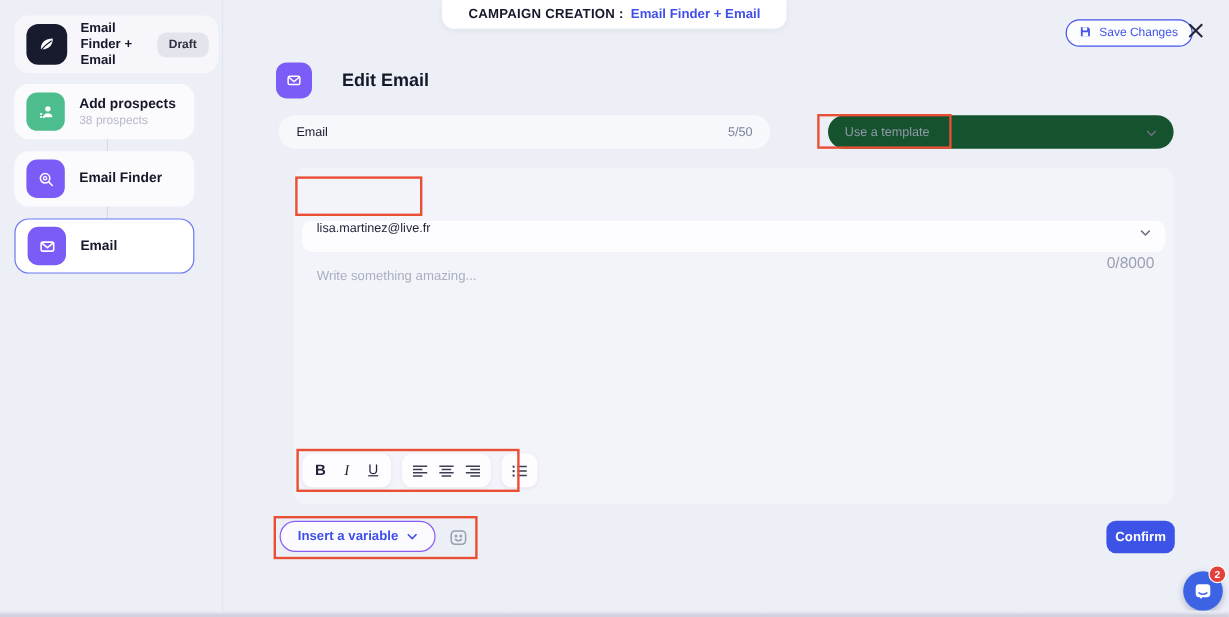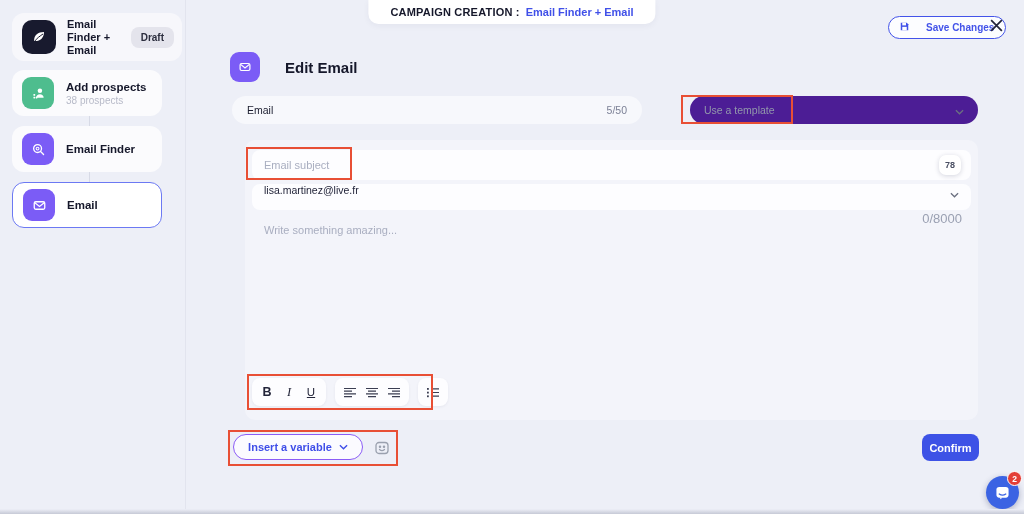--- a/index.html
+++ b/index.html
@@ -10,21 +10,21 @@
   
   .banner { position:absolute; top:0; left:50%; transform:translateX(-50%);
     height:24px; background:#ffffff; border-radius:0 0 10px 10px;
     display:flex; align-items:center; gap:6px; padding:0 22px; white-space:nowrap;
     box-shadow:0 2px 6px rgba(30,34,70,.05); }
   .banner .lbl { font-size:11px; font-weight:bold; color:#15172a; letter-spacing:.2px; }
   .banner .val { font-size:11px; font-weight:bold; color:#4050e8; cursor:pointer; }
 
   .save-btn { position:absolute; left:888px; top:16px; height:23px; padding:0 11px;
     background:#fcfdff; border:1px solid #4353e9; border-radius:12px; color:#4353e9;
-    font-size:10px; font-weight:bold; display:flex; align-items:center; gap:17px; cursor:pointer; }
+    font-size:10px; font-weight:normal; display:flex; align-items:center; gap:7px; cursor:pointer; }
   .close-btn { position:absolute; left:986px; top:15px; width:20px; height:20px;
     display:flex; align-items:center; justify-content:center; cursor:pointer; }
   .close-btn svg { stroke:#23243a; }
 
   
   .sidebar-divider { position:absolute; left:185px; top:0; width:1px; height:514px; background:#e2e4ee; }
   .campaign-card { position:absolute; left:12px; top:13px; width:170px; height:48px;
     background:#f7f7fb; border-radius:12px; display:flex; align-items:center; padding:0 8px 0 10px; }
   .campaign-card .big-icon { width:34px; height:34px; border-radius:10px; background:#181a2e;
     display:flex; align-items:center; justify-content:center; flex:none; }
@@ -50,21 +50,21 @@
     display:flex; align-items:center; justify-content:center; }
   .page-title { font-size:15px; font-weight:bold; color:#15172a; }
 
   
   .name-input { position:absolute; left:232px; top:96px; width:410px; height:28px;
     background:#f7f8fc; border-radius:14px; display:flex; align-items:center;
     padding:0 15px; cursor:text; }
   .name-input .val { font-size:10.5px; color:#1a1c2e; }
   .name-input .counter { margin-left:auto; font-size:10.5px; color:#7c8196; }
   .template-dd { position:absolute; left:690px; top:96px; width:288px; height:28px;
-    background:#4c1d95; border-radius:14px; display:flex; align-items:center;
+    background:#14532d; border-radius:14px; display:flex; align-items:center;
     padding:0 14px; cursor:pointer; }
   .template-dd .ph { font-size:10.5px; color:#9298ab; }
   .template-dd .chev { margin-left:auto; }
 
   
   .editor-card { position:absolute; left:245px; top:140px; width:733px; height:280px;
     background:#f3f4fa; border-radius:10px; }
   .subject-row { position:absolute; left:7px; top:10px; width:719px; height:30px;
     background:#fdfdff; border-radius:8px; display:flex; align-items:center;
     padding:0 10px 0 12px; cursor:text; }
@@ -214,24 +214,20 @@
   <div class="template-dd">
     <span class="ph">Use a template</span>
     <span class="chev">
       <svg width="9" height="6" viewBox="0 0 10 6" fill="none" stroke="#6b7080" stroke-width="1.4">
           <path d="M1 1l4 4 4-4"></path>
         </svg>
     </span>
   </div>
 
   <div class="editor-card">
-    <div class="subject-row">
-      <span class="ph">Email subject</span>
-      <span class="score-badge">78</span>
-    </div>
     <div class="from-row">
       <span class="val">lisa.martinez@live.fr</span>
       <span class="chev">
         <svg width="9" height="6" viewBox="0 0 10 6" fill="none" stroke="#6b7080" stroke-width="1.4">
             <path d="M1 1l4 4 4-4"></path>
           </svg>
       </span>
     </div>
     <div class="body-area"></div>
     <div class="body-counter">0/8000</div>

